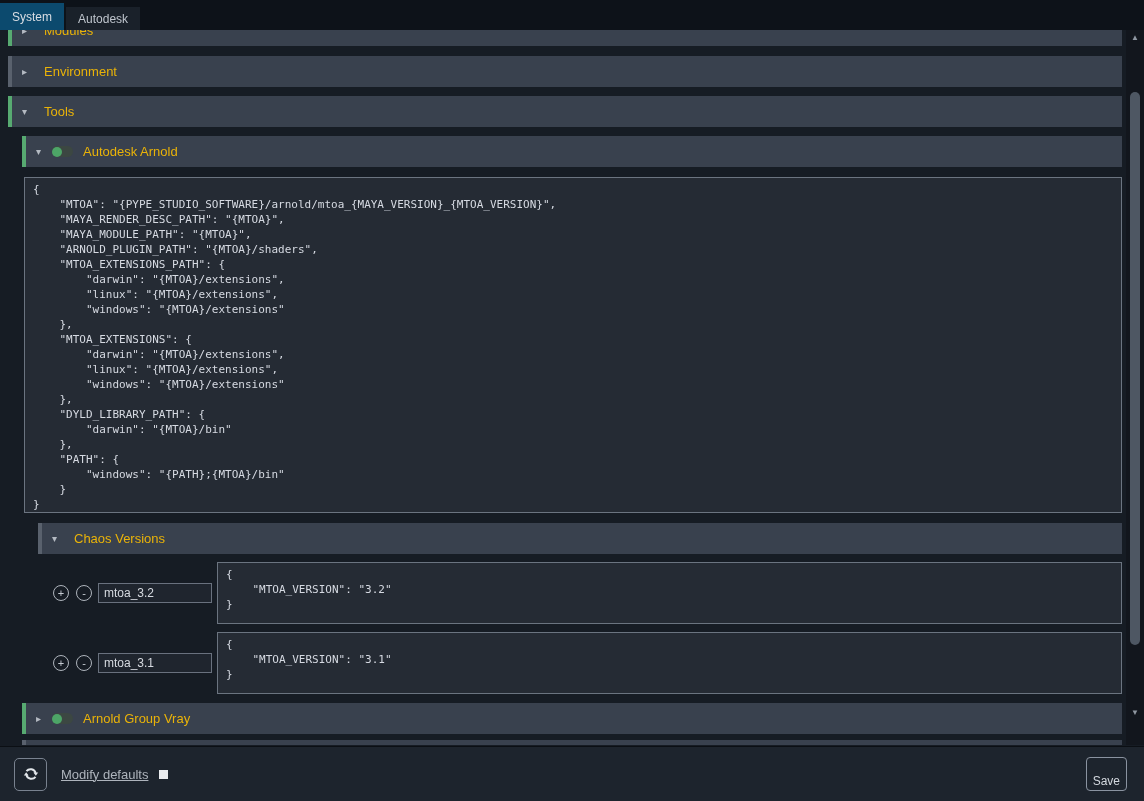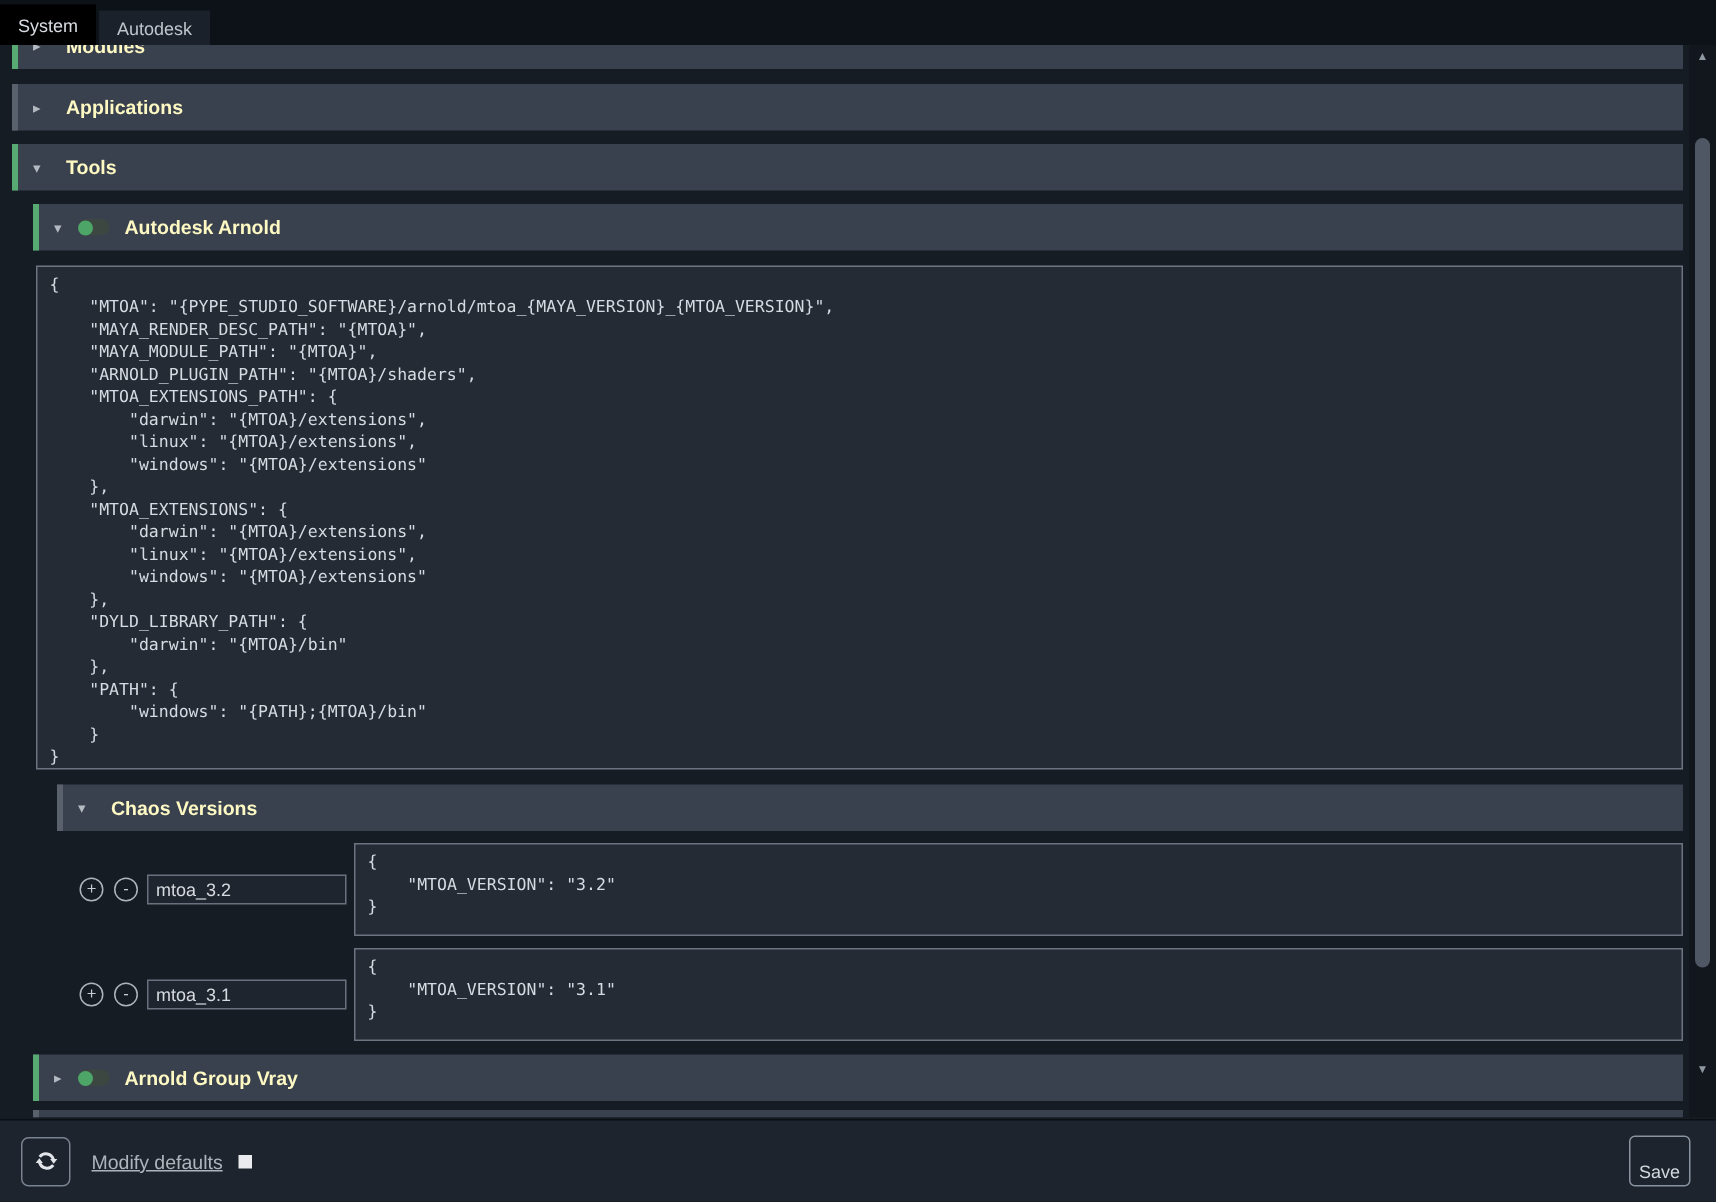--- a/index.html
+++ b/index.html
@@ -15,21 +15,21 @@
     position:absolute; top:0; left:0; right:0; height:30px;
     background:#0d1219;
     display:flex; align-items:flex-end;
   }
   .tab {
     font-size:12px; padding:0 12px;
     display:flex; align-items:center;
     border:none; cursor:pointer;
     font-family:"Liberation Sans", sans-serif;
   }
-  .tab.active { height:27px; background:#000000; color:#d9dde3; }
+  .tab.active { height:27px; background:#0c4a6e; color:#d9dde3; }
   .tab.inactive { height:23px; background:#1a212a; color:#bfc5cd; margin-left:2px; }
 
   
   .scrollview {
     position:absolute; top:30px; left:0; right:0; bottom:56px;
     background:#161c24; overflow:hidden;
   }
 
   .hdr {
     height:31px; background:#39414e;
@@ -37,21 +37,21 @@
     display:flex; align-items:center;
     padding-left:10px;
     margin-right:22px;
     cursor:pointer;
   }
   .hdr.gray { border-left-color:#59616d; }
   .hdr .arrow {
     width:12px; font-size:10px; color:#b4bac2; flex:0 0 auto;
   }
   .hdr .hdr-label {
-    font-weight:bold; font-size:13px; color:#fef9c3; margin-left:10px;
+    font-weight:normal; font-size:13px; color:#eab308; margin-left:10px;
   }
   .toggle {
     width:21px; height:11px; border-radius:6px;
     background:#3c4742; position:relative; margin-left:4px; flex:0 0 auto;
     cursor:pointer;
   }
   .toggle .knob {
     position:absolute; left:0; top:0.5px; width:10px; height:10px;
     border-radius:50%; background:#4da567;
   }
@@ -88,21 +88,21 @@
   }
   .circle-btn {
     width:16px; height:16px; border-radius:50%;
     border:1px solid #aeb4bc; background:transparent;
     color:#c6ccd3; font-size:11px; line-height:13px;
     text-align:center; padding:0; cursor:pointer; flex:0 0 auto;
     font-family:"Liberation Sans", sans-serif;
   }
   .circle-btn + .circle-btn { margin-left:7px; }
   .vname {
-    width:133px; height:20px; margin-left:6px; flex:0 0 auto;
+    width:114px; height:20px; margin-left:6px; flex:0 0 auto;
     background:#1f252e; border:1px solid #69717e;
     color:#d6dae0; font-size:12px; padding:0 5px;
     font-family:"Liberation Sans", sans-serif;
   }
   textarea.vjson { flex:1; height:62px; margin-left:5px; }
 
   .sliver {
     margin:6px 22px 0 22px; height:5px;
     background:#39414e; border-left:4px solid #59616d;
   }
@@ -159,21 +159,21 @@
 
 <div class="scrollview">
 
   <div class="hdr" id="hdr-modules">
     <span class="arrow">▸</span>
     <span class="hdr-label">Modules</span>
   </div>
 
   <div class="hdr gray" id="hdr-applications">
     <span class="arrow">▸</span>
-    <span class="hdr-label">Applications</span>
+    <span class="hdr-label">Environment</span>
   </div>
 
   <div class="hdr" id="hdr-tools">
     <span class="arrow">▾</span>
     <span class="hdr-label">Tools</span>
   </div>
 
   <div class="hdr" id="hdr-arnold">
     <span class="arrow">▾</span>
     <span class="toggle">

